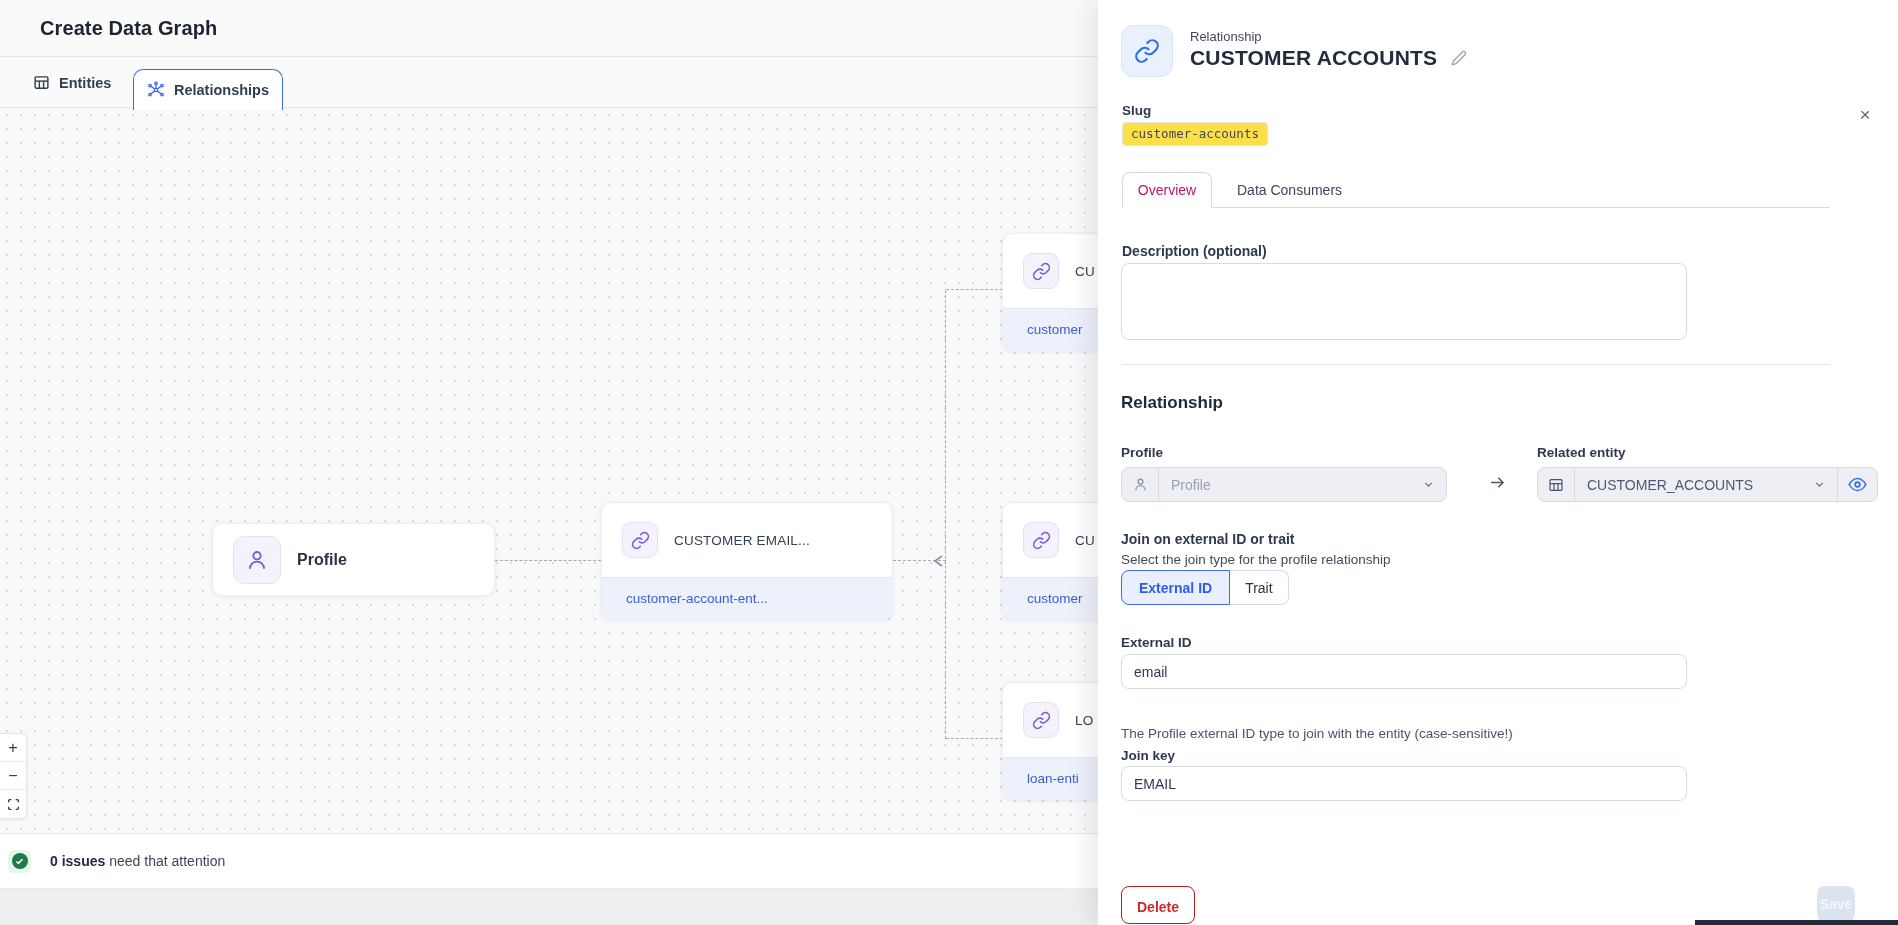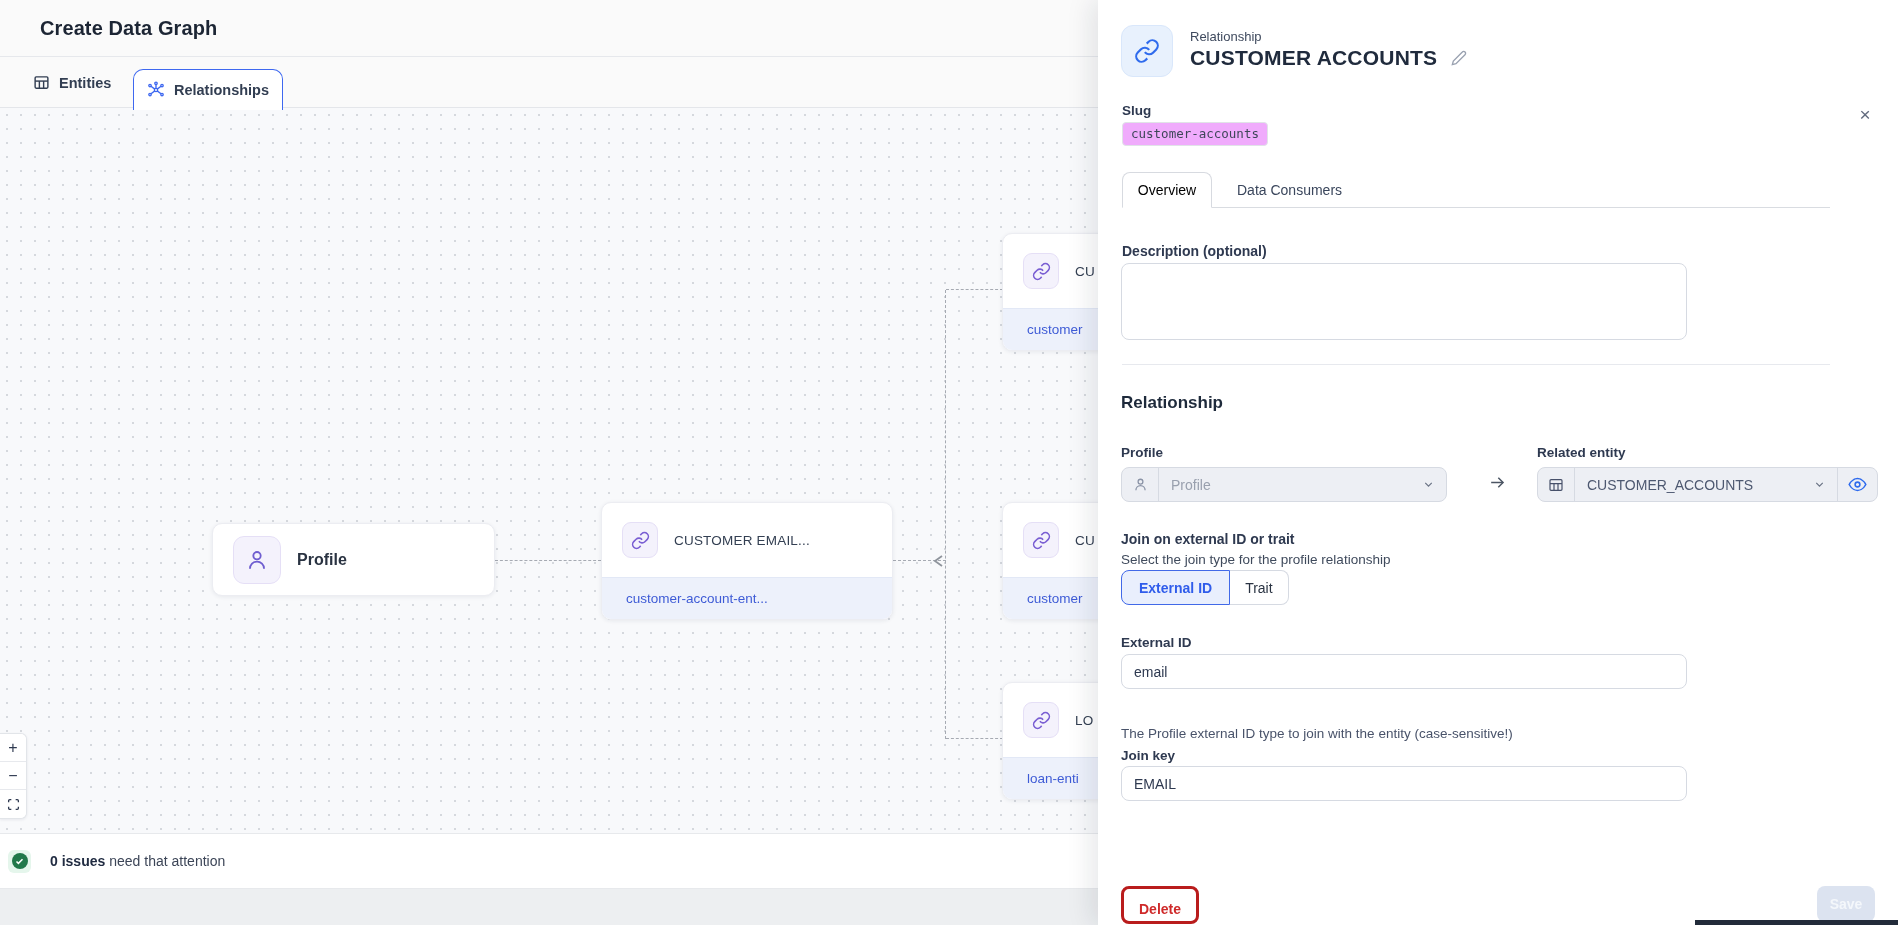--- a/index.html
+++ b/index.html
@@ -75,28 +75,28 @@
            box-shadow:-7px 0 24px rgba(15,25,50,.10); }
   .panel .p-icon { position:absolute; left:23px; top:25px; width:52px; height:52px; border-radius:12px;
                    background:#e8f1fd; border:1px solid #d9e7fb; display:flex; align-items:center; justify-content:center; }
   .p-type { position:absolute; left:92px; top:29px; font-size:13px; color:#3f4a5e; }
   .p-title-row { position:absolute; left:92px; top:46px; display:flex; align-items:center; gap:14px; }
   .p-title { font-size:21px; font-weight:700; color:#202b3d; letter-spacing:.2px; }
   .p-close { position:absolute; left:754px; top:102px; width:26px; height:26px; display:flex; align-items:center;
              justify-content:center; font-size:19px; color:#626b7e; cursor:pointer; }
   .p-slug-label { position:absolute; left:24px; top:103px; font-size:13.5px; font-weight:700; color:#2e3950; }
   .p-slug-chip { position:absolute; left:24px; top:122px; font-family:"DejaVu Sans Mono", monospace;
-                 font-size:12.5px; color:#3e4759; background:#f0abfc; border:1px solid #e1e3e8;
+                 font-size:12.5px; color:#3e4759; background:#fde047; border:1px solid #e1e3e8;
                  border-radius:4px; padding:3px 8px 4px; }
 
   .p-tabs { position:absolute; left:24px; top:172px; width:708px; height:36px; border-bottom:1px solid #d9dce1; }
   .p-tab-active { position:absolute; left:0; top:0; height:36px; width:90px; background:#fff;
                   border:1px solid #d7dae0; border-bottom:1px solid #fff; border-radius:8px 8px 0 0;
                   display:flex; align-items:center; justify-content:center; font-size:14px; font-weight:500;
-                  color:#000000; z-index:2; cursor:pointer; }
+                  color:#be185d; z-index:2; cursor:pointer; }
   .p-tab { position:absolute; left:101px; top:0; height:36px; padding:0 14px; display:flex; align-items:center;
            font-size:14px; color:#3a465c; cursor:pointer; }
 
   .p-label { position:absolute; font-size:13.5px; font-weight:700; color:#2e3950; }
   .p-help  { position:absolute; font-size:13.5px; color:#49536a; line-height:17px; }
 
   .p-textarea { position:absolute; left:23px; top:263px; width:566px; height:77px; border:1px solid #d6dae2;
                 border-radius:8px; resize:none; font-family:"Liberation Sans", sans-serif; font-size:14px;
                 padding:8px 10px; color:#2e3950; background:#fff; }
   .p-divider { position:absolute; left:24px; top:364px; width:708px; border-top:1px solid #e7e9ee; }
@@ -118,23 +118,23 @@
   .seg-on  { height:35px; padding:0 17px; background:#e9effd; border:1px solid #4169e8; border-radius:8px 0 0 8px;
              display:flex; align-items:center; font-size:14px; font-weight:600; color:#2f5ceb; z-index:2; cursor:pointer; }
   .seg-off { height:35px; padding:0 15px; background:#fff; border:1px solid #d6dae2; border-left:none;
              border-radius:0 8px 8px 0; display:flex; align-items:center; font-size:14px; font-weight:400;
              color:#2a3342; cursor:pointer; }
 
   .p-input { position:absolute; left:23px; width:566px; height:35px; border:1px solid #d6dae2; border-radius:8px;
              padding:16px 12px; font-family:"Liberation Sans", sans-serif; font-size:14px; color:#2e3950; background:#fff; }
 
   .btn-delete { position:absolute; left:23px; top:886px; height:38px; padding:12px 15px; background:#fff;
-                border:3px solid #b91c1c; border-radius:8px; font-family:"Liberation Sans", sans-serif;
+                border:1px solid #b91c1c; border-radius:8px; font-family:"Liberation Sans", sans-serif;
                 font-size:14px; font-weight:600; color:#cf2a2a; cursor:pointer; }
-  .btn-save { position:absolute; left:719px; top:886px; height:36px; width:58px; background:#dce3f0;
+  .btn-save { position:absolute; left:719px; top:886px; height:36px; width:38px; background:#dce3f0;
               border:none; border-radius:8px; font-family:"Liberation Sans", sans-serif; font-size:14px;
               font-weight:600; color:#f4f7fb; cursor:default; }
   .darkbar { position:absolute; left:597px; top:920px; width:203px; height:5px; background:#222b3a; }
 
   svg { display:block; }
 </style>
 </head>
 <body>
 
 <div class="app">

